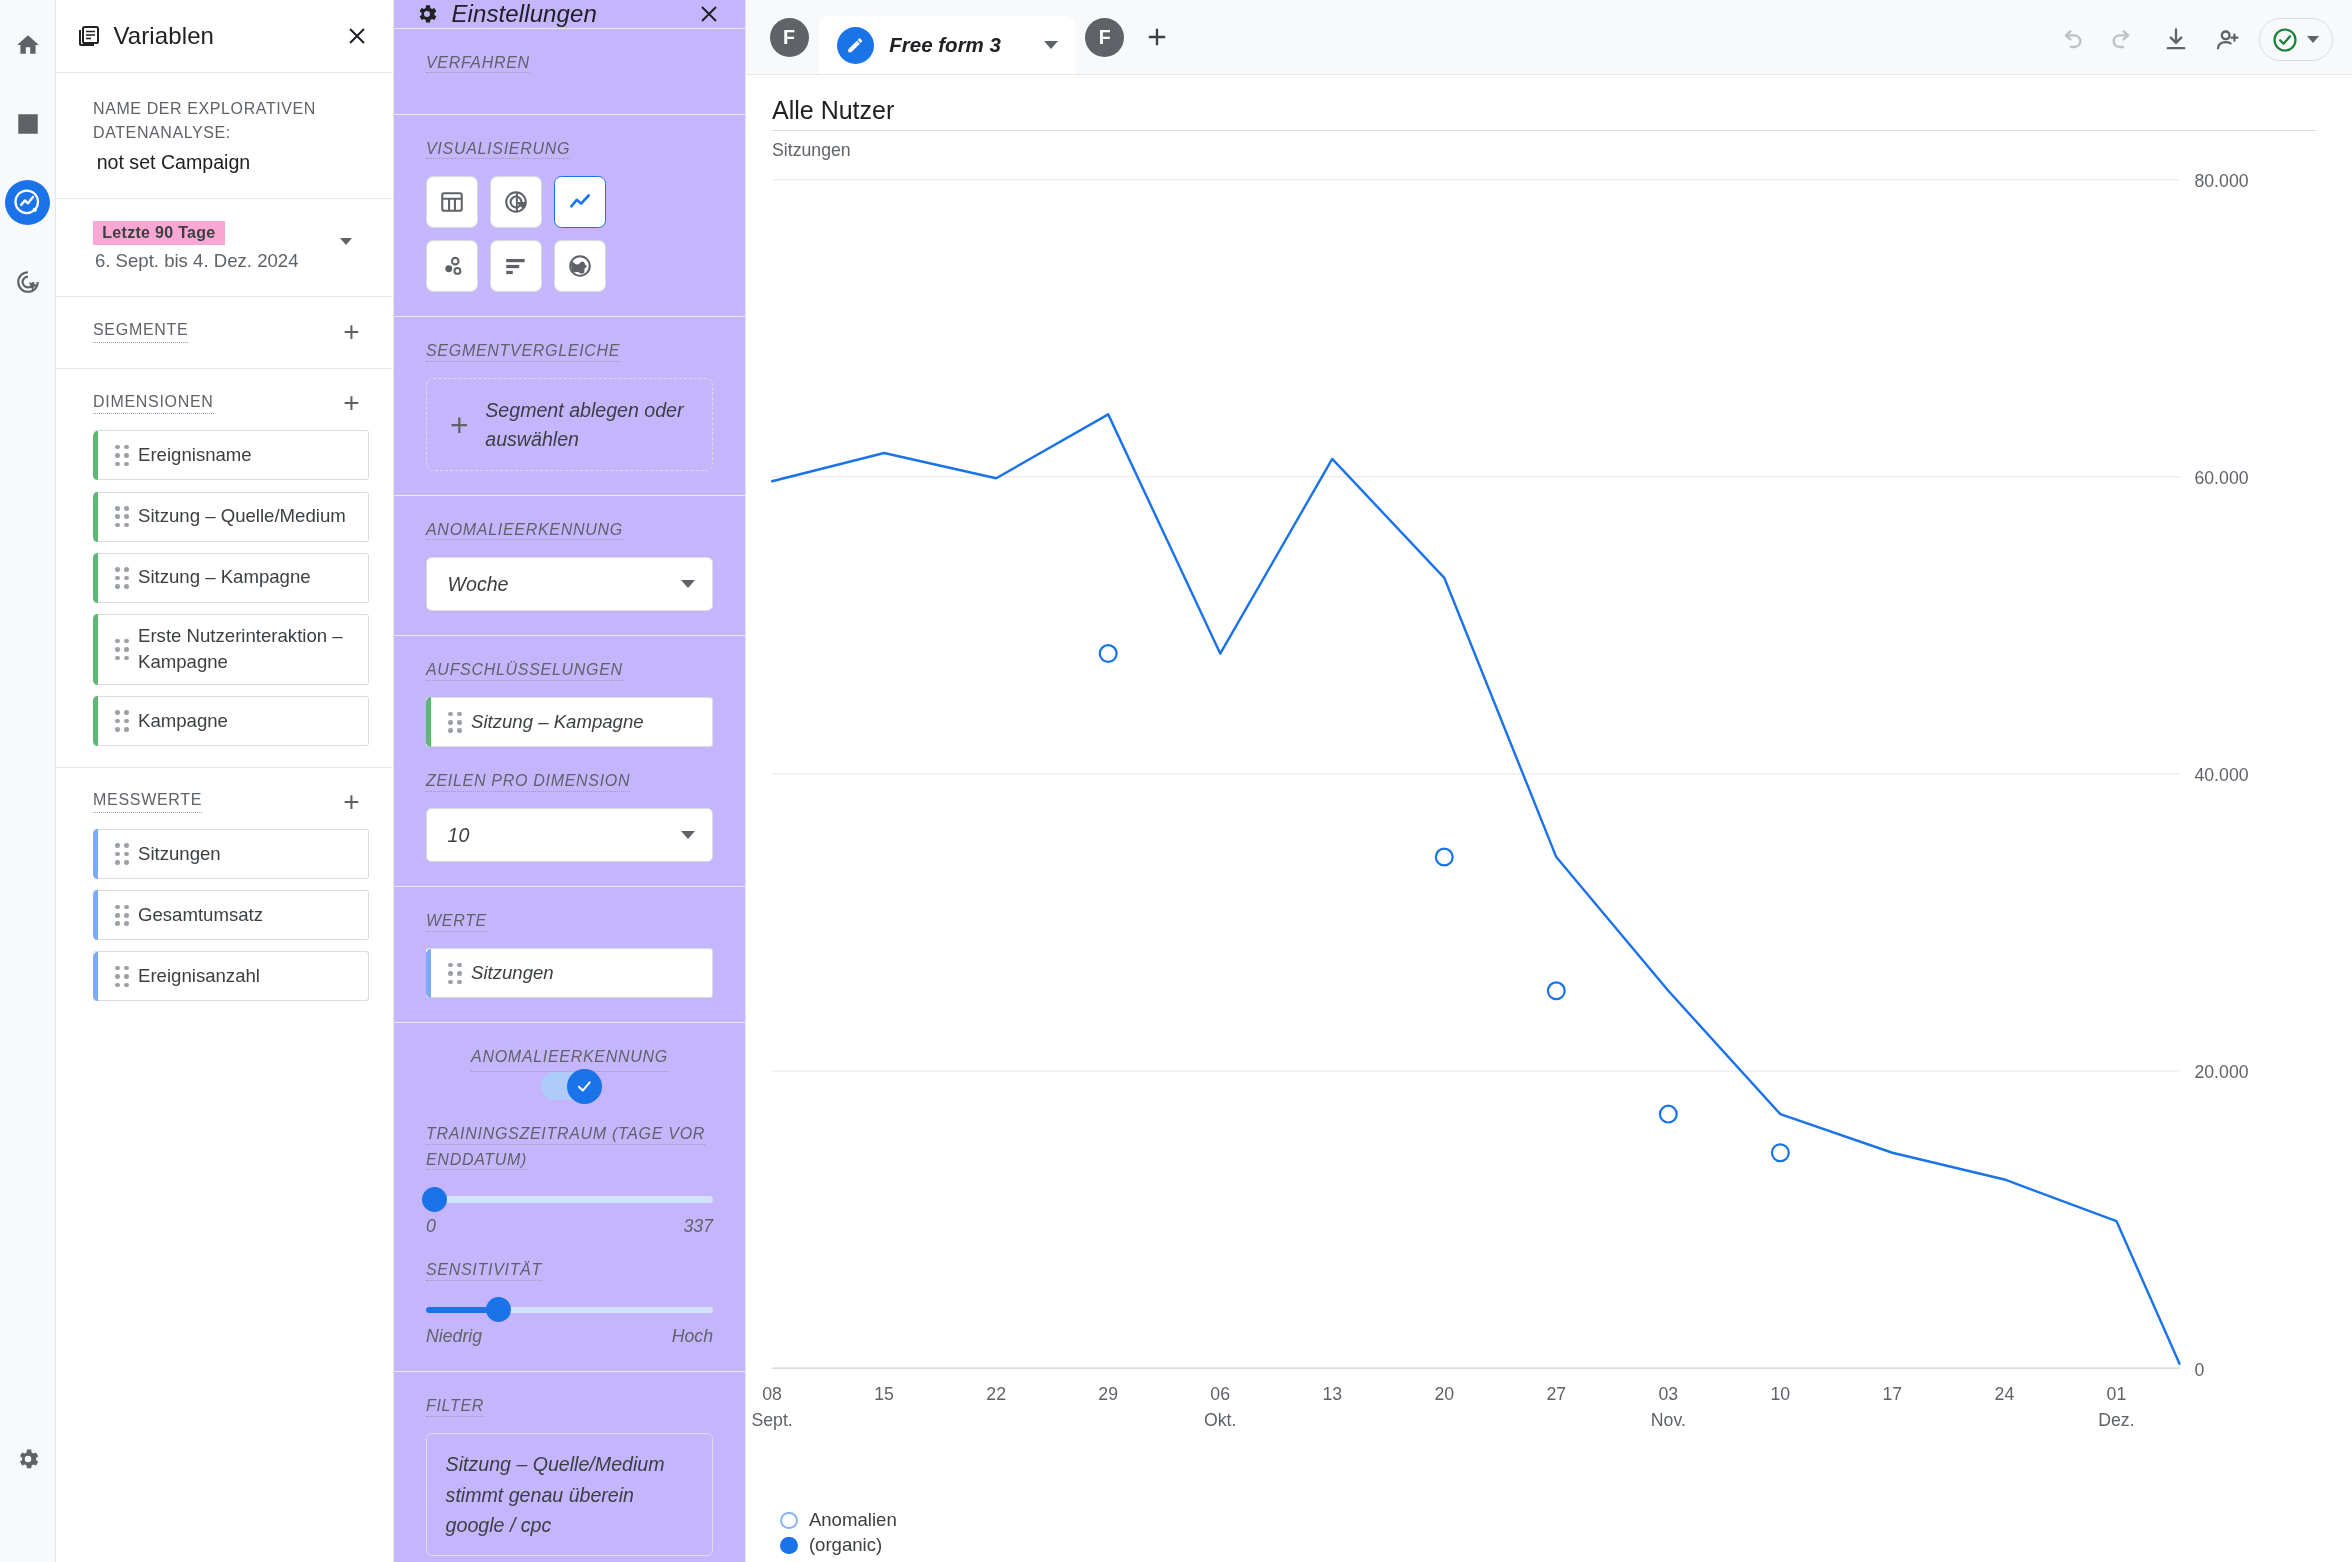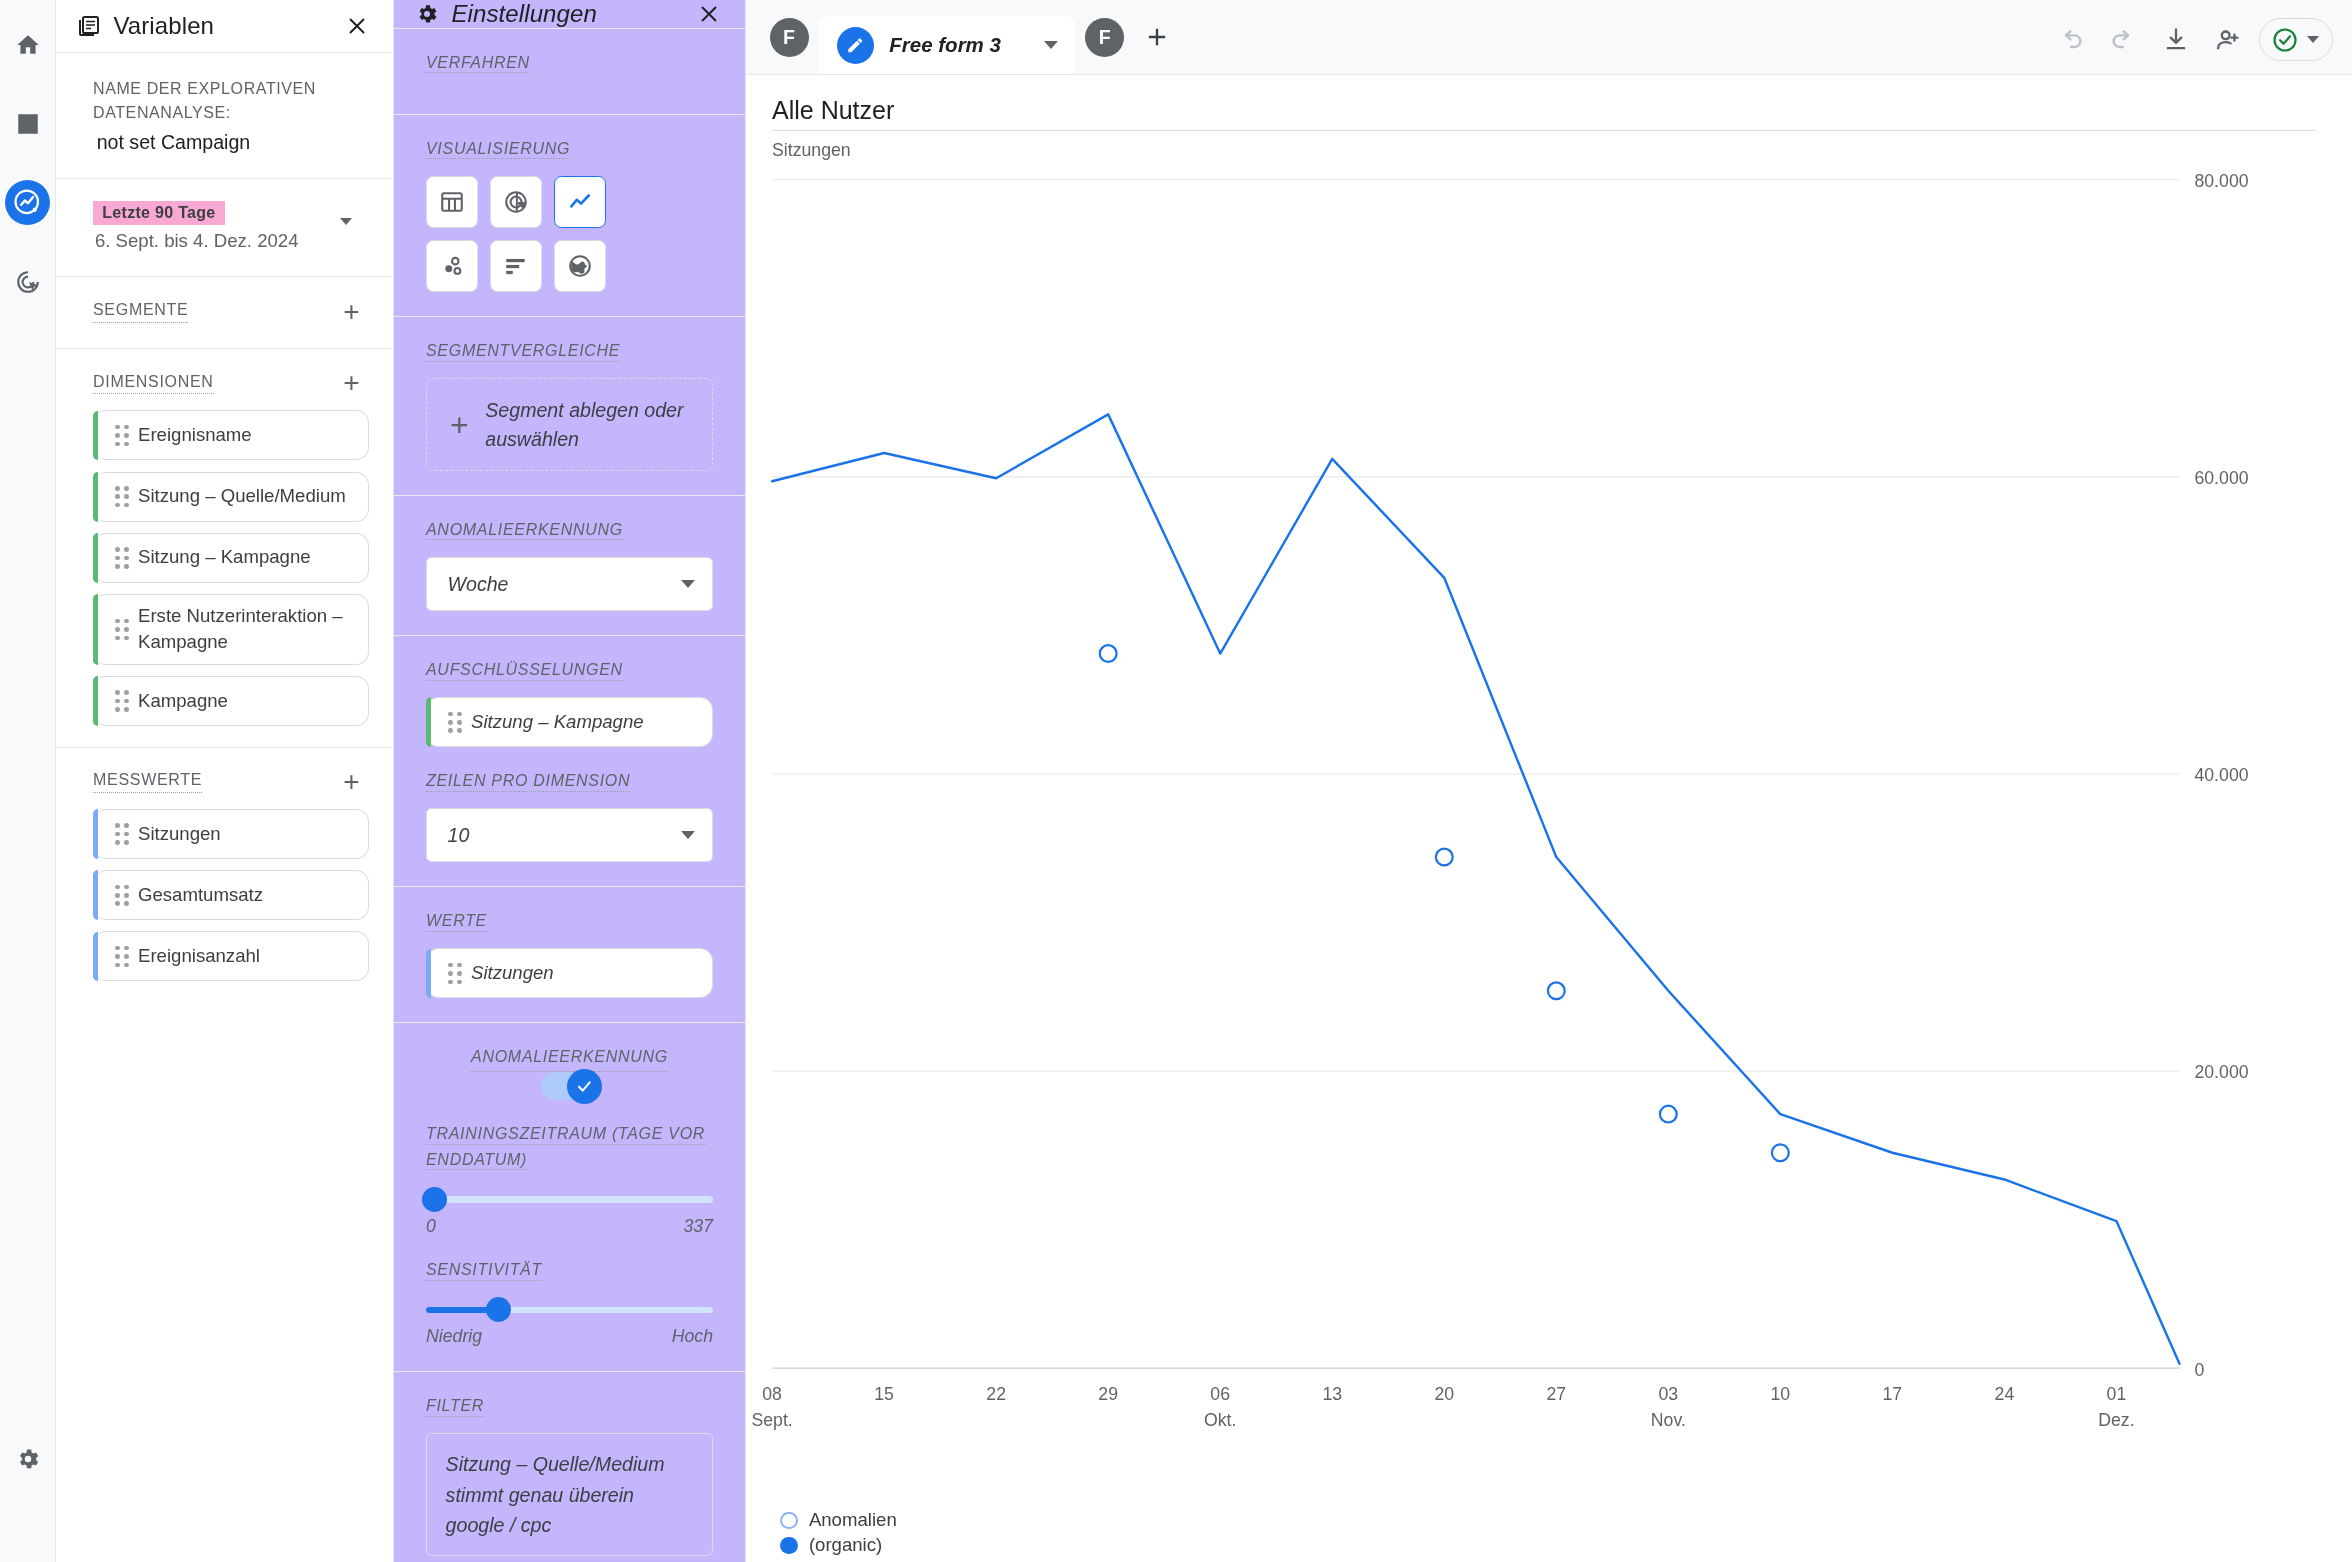--- a/index.html
+++ b/index.html
@@ -23,21 +23,21 @@
   }
   .rail-btn.active { background: #1a73e8; }
   .rail-bottom { position: absolute; bottom: 47px; }
 
   
   .panel-vars {
     width: 338px; flex: 0 0 338px; background: #fff;
     border-right: 0.9px solid #e4e6e8; display: flex; flex-direction: column;
   }
   .panel-head {
-    height: 53px; display: flex; align-items: center;
+    height: 73px; display: flex; align-items: center;
     padding: 0 24px 0 20.5px; border-bottom: 0.9px solid #e8eaed;
   }
   .panel-head .ph-icon { margin-right: 13px; display: flex; }
   .panel-head .ph-title {
     font-size: 24px; color: #202124; flex: 1; letter-spacing: 0.1px;
   }
   .panel-head .ph-close { cursor: pointer; display: flex; }
 
   .vars-block {
     padding: 24px 24px 24px 37px; border-bottom: 0.9px solid #e8eaed;
@@ -75,21 +75,21 @@
     font-size: 16px; color: #5f6368; letter-spacing: 0.7px;
     border-bottom: 1.9px dotted #9aa0a6; padding-bottom: 2.8px;
   }
   .plus-btn {
     font-size: 28px; color: #5f6368; line-height: 1; cursor: pointer;
     font-weight: 300; padding: 0 5.6px;
   }
 
   .chip {
     display: flex; align-items: center; background: #fff;
-    border: 0.9px solid #dadce0; border-radius: 13px; border-left: none;
+    border: 0.9px solid #dadce0; border-radius: 3px; border-left: none;
     margin-bottom: 11.2px; min-height: 50px; padding: 7.5px 9.3px 7.5px 0;
     position: relative; cursor: grab;
   }
   .chip::before {
     content: ""; position: absolute; left: 0; top: -0.9px; bottom: -0.9px;
     width: 4.7px; border-radius: 4.7px 0 0 4.7px;
   }
   .chip.dim::before { background: #5bb974; }
   .chip.met::before { background: #7baaf7; }
   .chip-grip {

